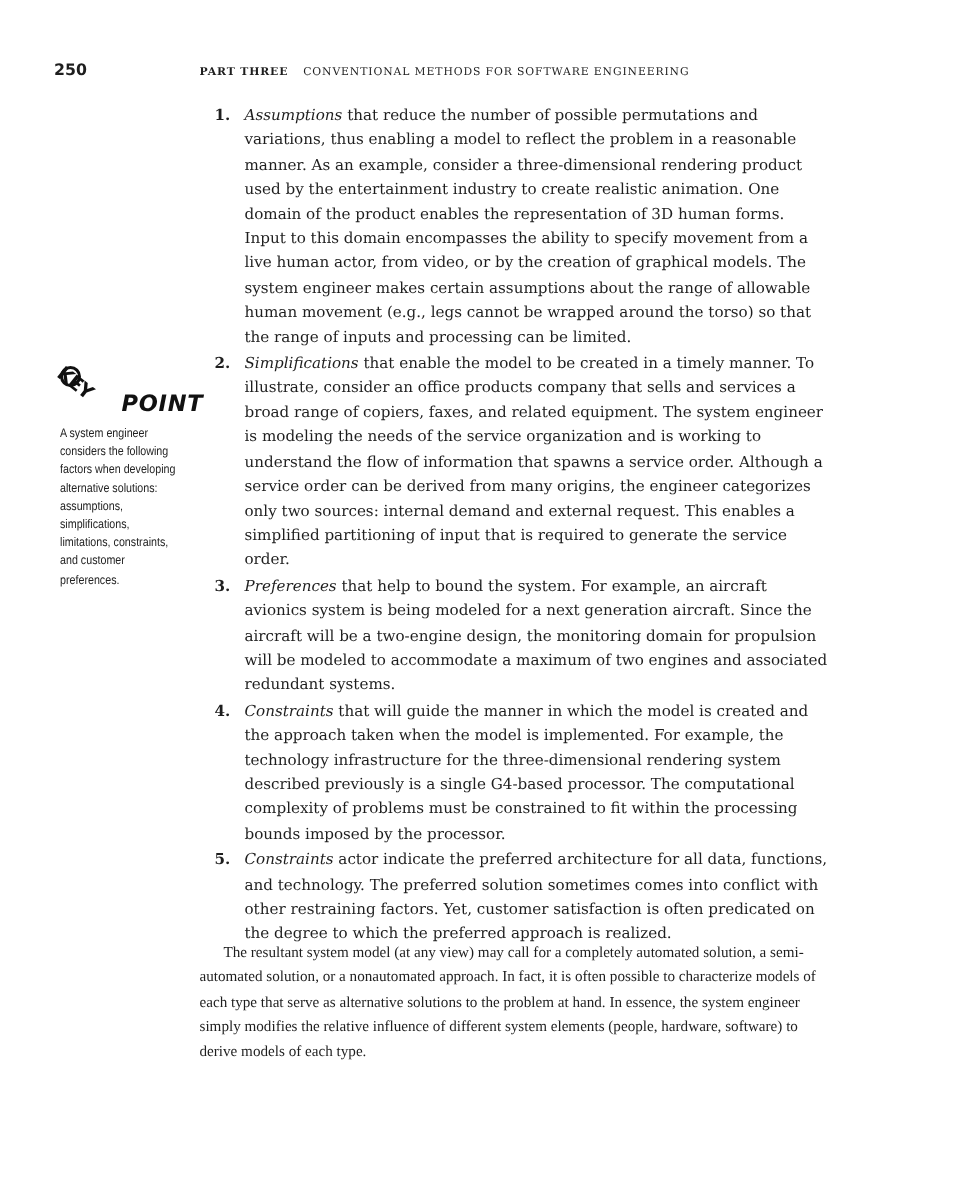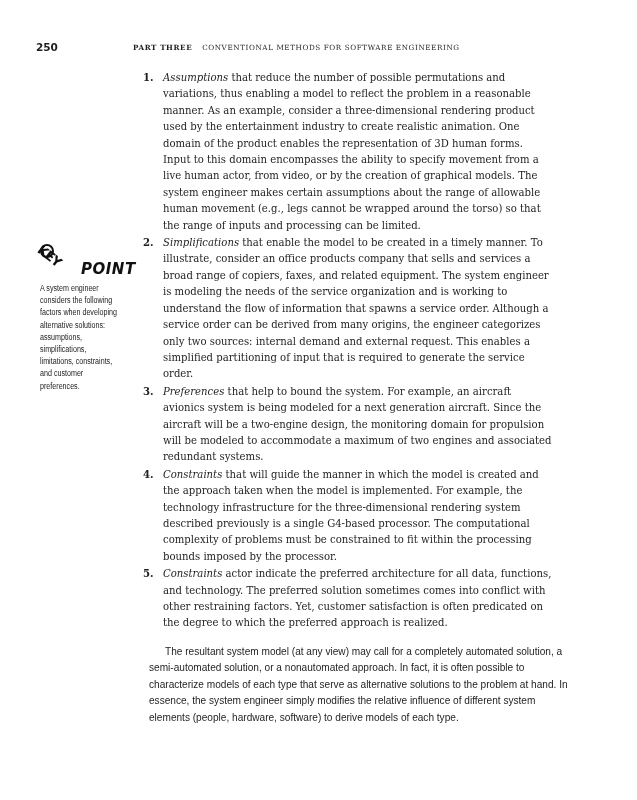--- a/index.html
+++ b/index.html
@@ -4,21 +4,21 @@
 <style>
   html, body { margin: 0; padding: 0; background: #ffffff; }
   body { width: 637px; height: 800px; position: relative; overflow: hidden; color: #1e1e1e; }
   .page-number { position: absolute; left: 36px; top: 41px; font-family: "DejaVu Sans", sans-serif; font-weight: bold; font-size: 10.5px; }
   .running-head { position: absolute; left: 133px; top: 43px; font-family: "DejaVu Serif", serif; font-size: 7.2px; letter-spacing: 0.6px; text-align: center; }
   .running-head .part { font-weight: bold; margin-right: 7px; }
   .list { position: absolute; left: 143px; top: 70px; width: 410px; margin: 0; padding: 0; list-style: none; }
   .list li { position: relative; padding-left: 20px; font-family: "DejaVu Serif", serif; font-size: 10.1px; line-height: 16.4px; margin-bottom: 1px; text-align: left; }
   .list li .num { position: absolute; left: 0; top: 0; font-weight: bold; }
   .list li .term { font-style: italic; }
-  .para { position: absolute; left: 133px; top: 628px; width: 421px; font-family: Liberation Sans, sans-serif; font-size: 10.1px; line-height: 16.4px; text-indent: 16px; margin: 16px; }
+  .para { position: absolute; left: 133px; top: 628px; width: 421px; font-family: Liberation Serif, serif; font-size: 10.1px; line-height: 16.4px; text-indent: 16px; margin: 0; }
   .keypoint { position: absolute; left: 40px; top: 241px; width: 80px; }
   .kp-logo { position: relative; height: 38px; }
   .kp-key { position: absolute; left: 0px; top: 0px; font-family: "DejaVu Sans", sans-serif; font-weight: bold; font-size: 13px; letter-spacing: -1px; transform: rotate(38deg); transform-origin: left top; left: 4px; top: 1px; color: #111; }
   .kp-key-circle { position: absolute; left: 0; top: 3px; width: 10px; height: 10px; border: 2px solid #111; border-radius: 50%; }
   .kp-point { position: absolute; left: 9px; top: 19px; font-family: "DejaVu Sans", sans-serif; font-weight: bold; font-style: italic; font-size: 15px; letter-spacing: 0.5px; color: #111; margin-left: 32px; }
   .kp-text { font-family: "Liberation Sans", sans-serif; font-size: 8.3px; line-height: 12.2px; color: #222; margin-top: 3px; transform: scaleX(0.86); transform-origin: left top; width: 93px; }
 </style>
 </head>
 <body>
 

